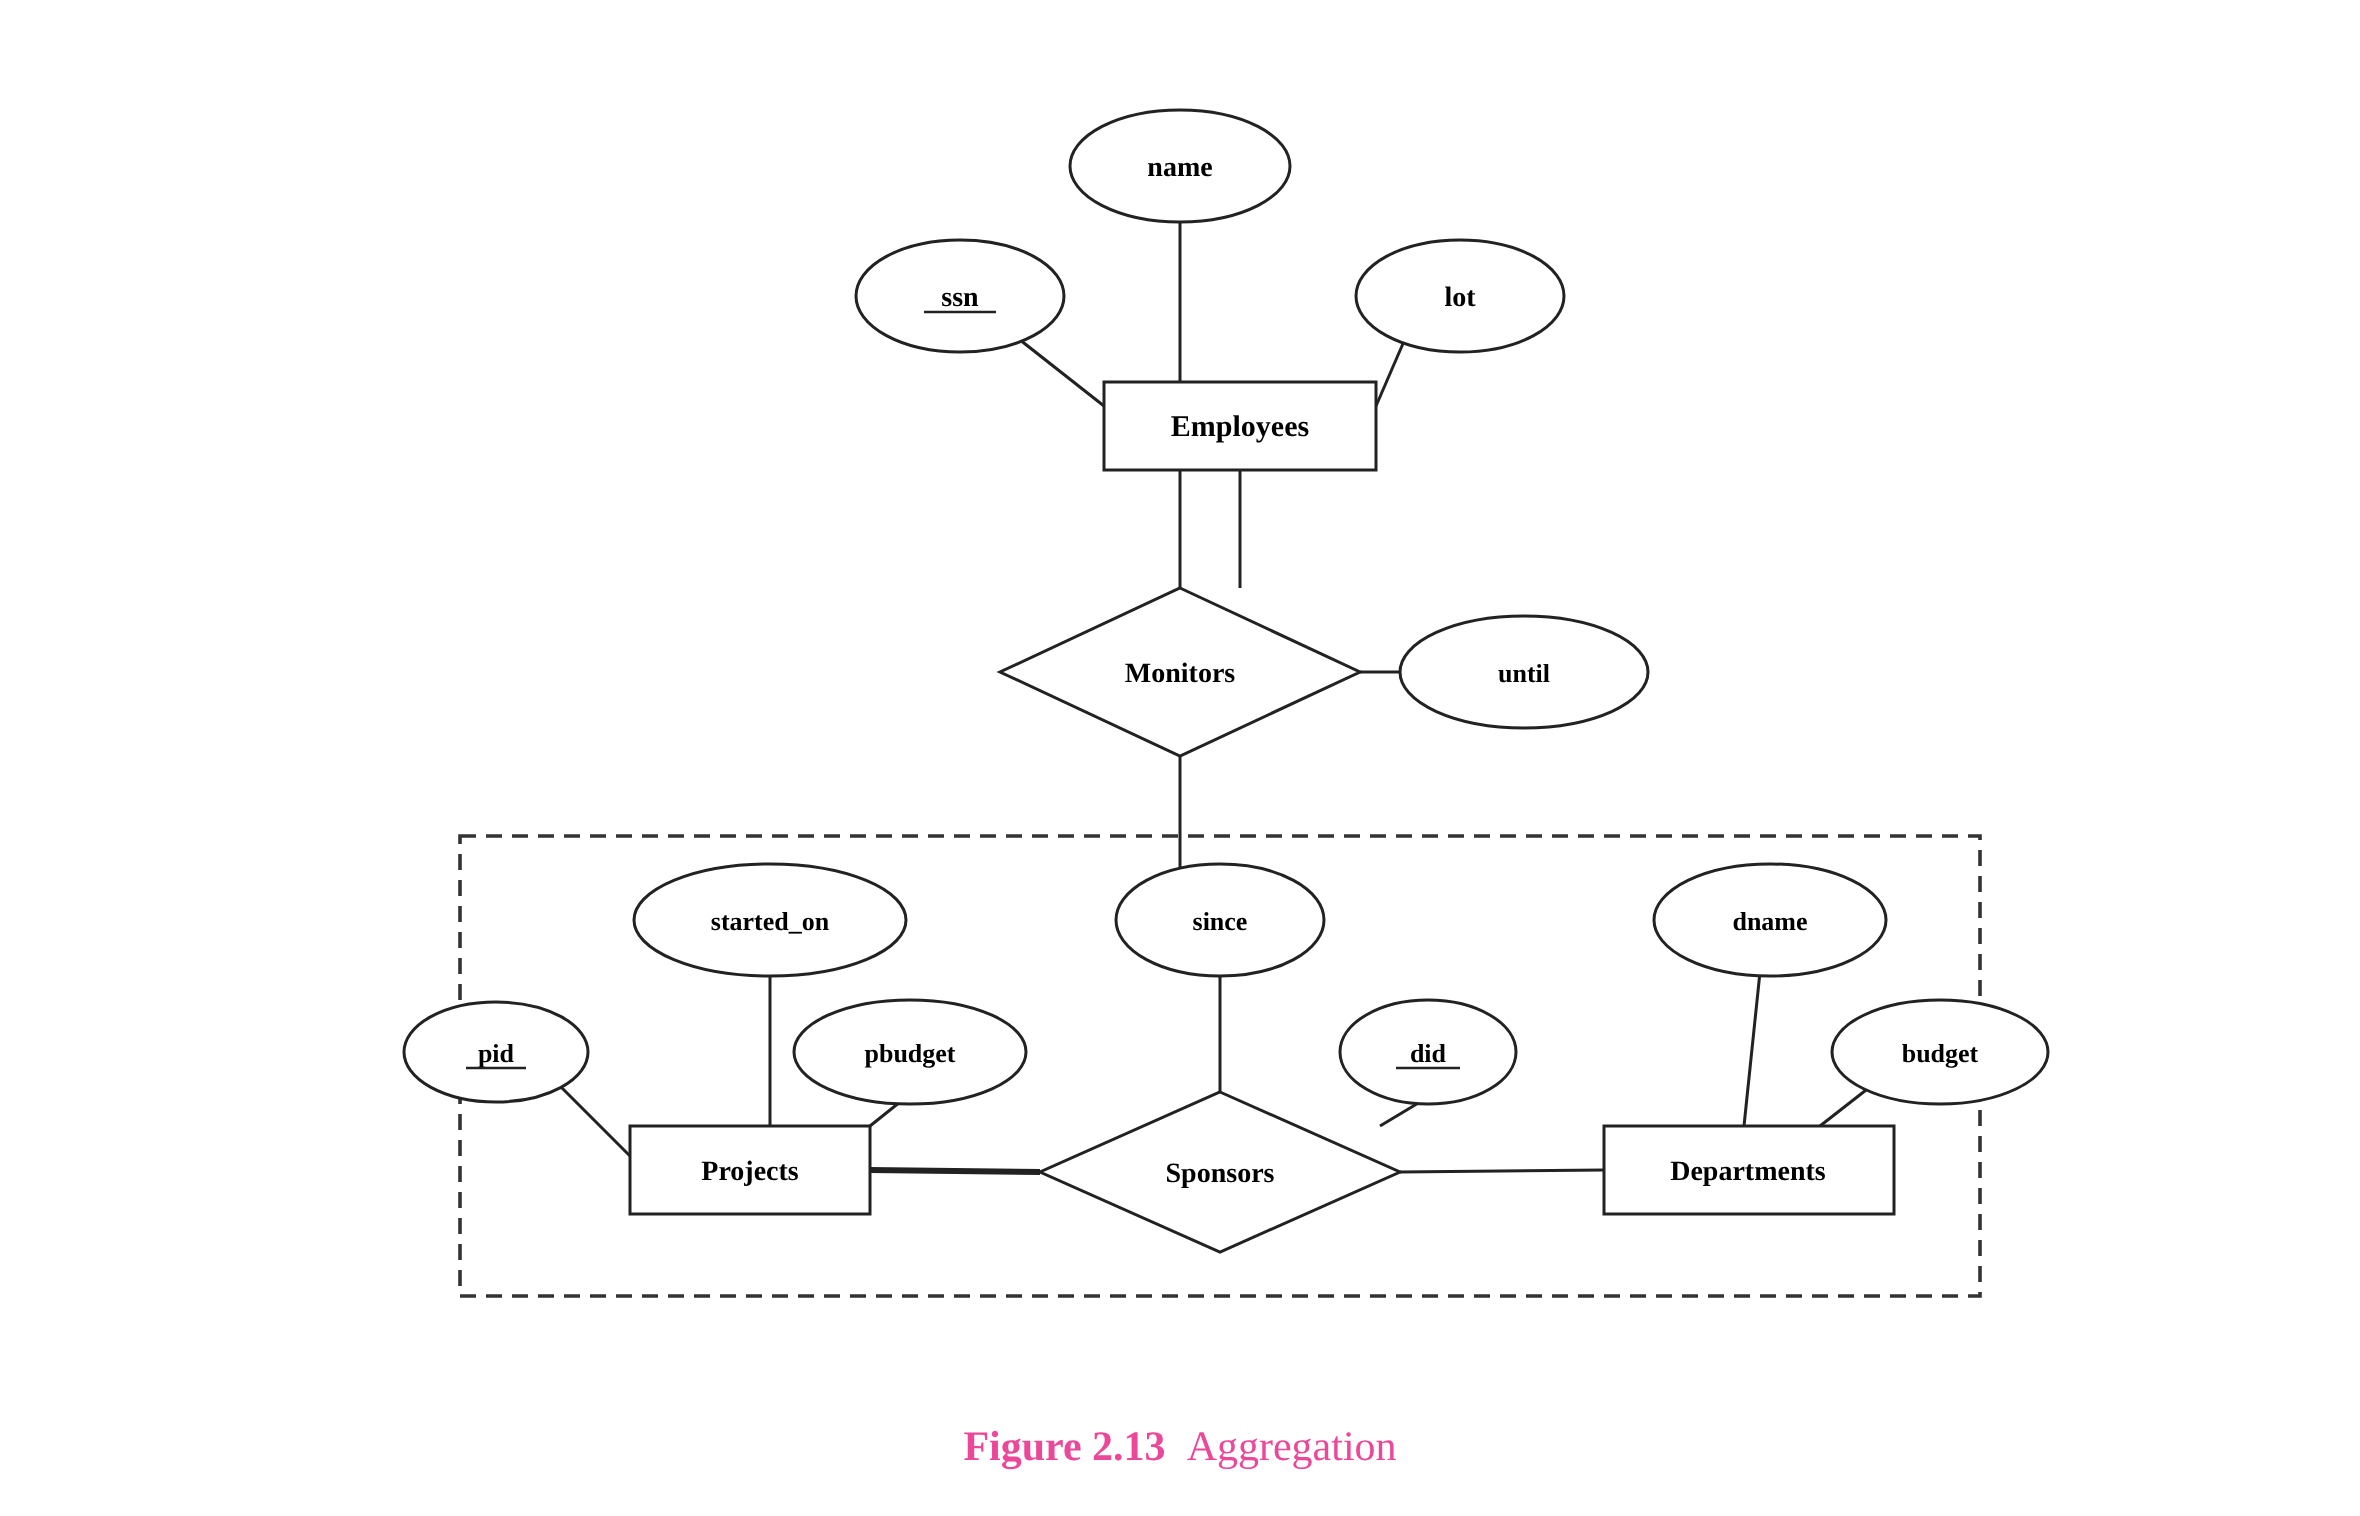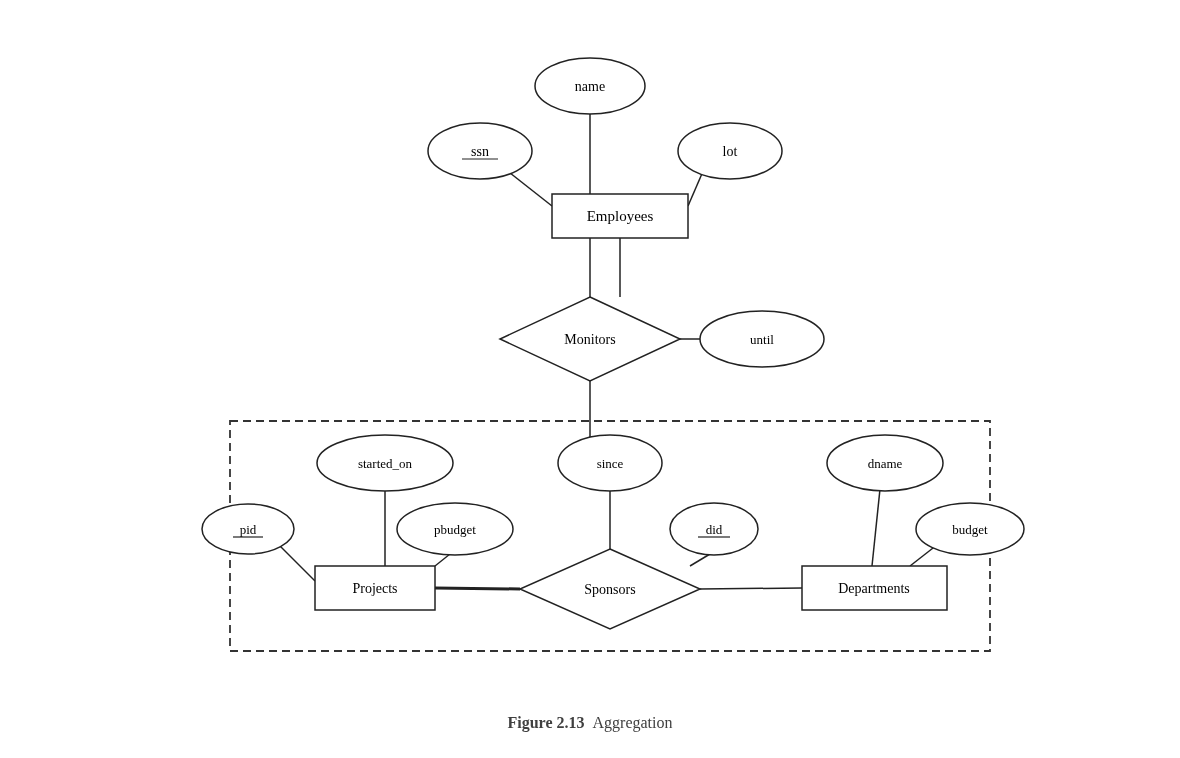--- a/index.html
+++ b/index.html
@@ -11,34 +11,35 @@
       align-items: center;
       justify-content: center;
       width: 1180px;
       height: 758px;
       overflow: hidden;
     }
     .diagram-container {
       position: relative;
       width: 1000px;
       height: 680px;
+      font-weight: bold;
     }
     svg {
       position: absolute;
       top: 0;
       left: 0;
       width: 100%;
       height: 100%;
       overflow: visible;
     }
     .figure-caption {
       margin-top: 8px;
       text-align: center;
-      font-size: 16px;
-      color: #404040;
+      font-size: 21px;
+      color: #ec4899;
     }
     .figure-caption strong {
       font-weight: bold;
     }
   </style>
 </head>
 <body>
 
 <div class="diagram-container">
   <svg viewBox="0 0 1000 670" xmlns="http://www.w3.org/2000/svg">

